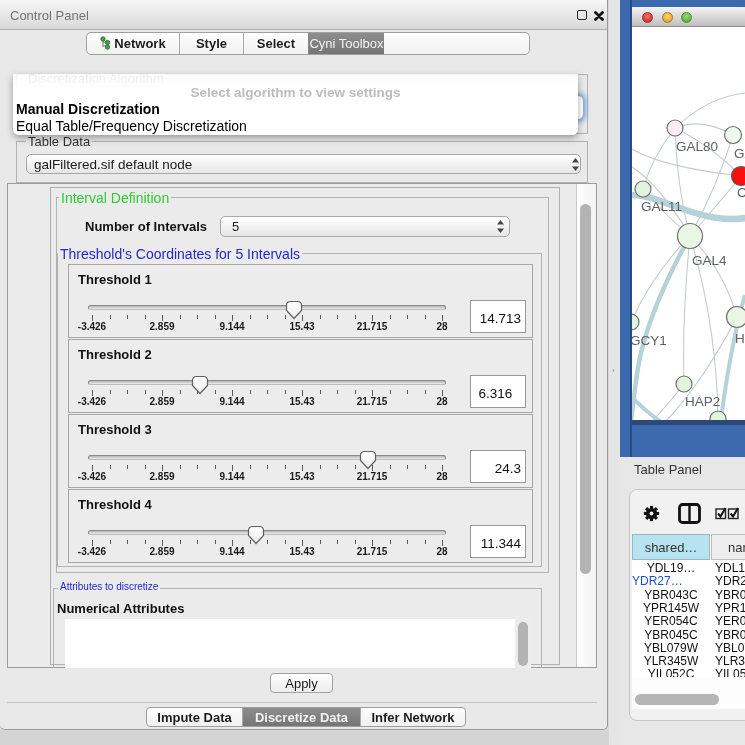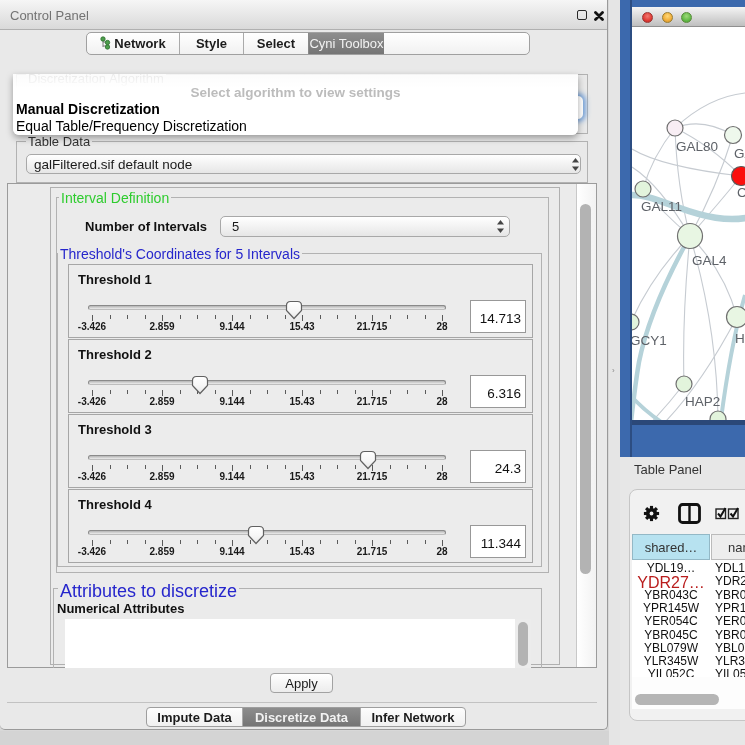--- a/index.html
+++ b/index.html
@@ -144,21 +144,21 @@
 <defs>
         <linearGradient id="thg339" x1="0" y1="0" x2="0" y2="1">
           <stop offset="0" stop-color="#ffffff"></stop>
           <stop offset="0.55" stop-color="#f6f6f6"></stop>
           <stop offset="1" stop-color="#e8e8e8"></stop>
         </linearGradient>
       </defs>
 <path d="M1.5 10.5 L1.5 5.5 Q1.5 1.5 5.5 1.5 L12.5 1.5 Q16.5 1.5 16.5 5.5 L16.5 10.5 L9 18.5 Z" fill="url(#thg339)" stroke="#616161" stroke-width="1.2"></path>
     </svg>
 <div style="position:absolute;left:470px;top:375px;width:56px;height:33px;border:1px solid #989898;background:#fff"></div>
-<div style="position:absolute;left:470px;top:386px;width:51px;text-align:right;font-size:13.5px;color:#111">6.316</div>
+<div style="position:absolute;left:470px;top:386px;width:51px;text-align:center;font-size:13.5px;color:#111">6.316</div>
     <div style="position:absolute;left:68px;top:414px;width:465px;height:74px;border:1px solid #a6a6a6;background:#ececec"></div>
 <div style="position:absolute;left:78px;top:422px;font-size:13px;font-weight:bold;color:#111">Threshold 3</div>
 <div style="position:absolute;left:88px;top:455px;width:358px;height:5px;border:1px solid #8a8a8a;border-bottom-color:#bdbdbd;border-radius:3px;background:linear-gradient(#b4b4b4,#ececec)"></div>
 <div style="position:absolute;left:92.0px;top:465px;width:1px;height:6px;background:#5a5a5a"></div>
     <div style="position:absolute;left:109.5px;top:465px;width:1px;height:4px;background:#5a5a5a"></div>
     <div style="position:absolute;left:127.0px;top:465px;width:1px;height:4px;background:#5a5a5a"></div>
     <div style="position:absolute;left:144.5px;top:465px;width:1px;height:4px;background:#5a5a5a"></div>
     <div style="position:absolute;left:162.0px;top:465px;width:1px;height:6px;background:#5a5a5a"></div>
     <div style="position:absolute;left:179.5px;top:465px;width:1px;height:4px;background:#5a5a5a"></div>
     <div style="position:absolute;left:197.0px;top:465px;width:1px;height:4px;background:#5a5a5a"></div>
@@ -232,21 +232,21 @@
           <stop offset="1" stop-color="#e8e8e8"></stop>
         </linearGradient>
       </defs>
 <path d="M1.5 10.5 L1.5 5.5 Q1.5 1.5 5.5 1.5 L12.5 1.5 Q16.5 1.5 16.5 5.5 L16.5 10.5 L9 18.5 Z" fill="url(#thg489)" stroke="#616161" stroke-width="1.2"></path>
     </svg>
 <div style="position:absolute;left:470px;top:525px;width:56px;height:33px;border:1px solid #989898;background:#fff"></div>
 <div style="position:absolute;left:470px;top:536px;width:51px;text-align:right;font-size:13.5px;color:#111">11.344</div>
 
   <div class="abs" style="left:0px;top:576px;width:608px;height:92px;overflow:hidden">
     <div class="abs" style="left:53px;top:12px;width:489px;height:200px;border:1px solid #b2b2b2"></div>
-    <div class="abs" style="left:58px;top:5px;background:#ebebeb;padding:0 2px;font-size:18px;color:#2626cc">Attributes to discretize</div>
+    <div class="abs" style="left:58px;top:5px;background:#ebebeb;padding:0 2px;font-size:10px;color:#2626cc">Attributes to discretize</div>
     <div class="abs" style="left:57px;top:25px;font-size:13px;font-weight:bold;color:#111">Numerical Attributes</div>
     <div class="abs" style="left:65px;top:43px;width:466px;height:61px;background:#ececec"></div>
     <div class="abs" style="left:65px;top:43px;width:450px;height:61px;background:#fff"></div>
     <div class="abs" style="left:518px;top:46px;width:10px;height:44px;background:#b3b3b3;border-radius:5px"></div>
   </div>
 
   <div class="abs" style="left:270px;top:673px;width:63px;height:20px;border:1px solid #a2a2a2;border-radius:4px;background:linear-gradient(#ffffff,#ececec);text-align:center;line-height:19px;font-size:13px;color:#1a1a1a">Apply</div>
   <div class="abs" style="left:7px;top:702px;width:590px;height:1px;background:#c2c2c2"></div>
 
   <div class="abs" style="left:146px;top:707px;width:320px;height:20px;border:1px solid #9e9e9e;border-radius:4px;background:linear-gradient(#fdfdfd,#f0f0f0);overflow:hidden;display:flex;white-space:nowrap">
@@ -353,21 +353,21 @@
   <path d="M3 7.5 L5.5 10.5 L10.5 2" fill="none" stroke="#111" stroke-width="2"></path>
   <rect x="13.5" y="3" width="9.5" height="9.5" fill="none" stroke="#222" stroke-width="1.4"></rect>
   <path d="M15.5 7.5 L18 10.5 L23 2" fill="none" stroke="#111" stroke-width="2"></path>
 </svg>
 
 <div class="abs" style="left:632px;top:534px;width:113px;height:155px;background:#fff;overflow:hidden">
   <div class="abs" style="left:0;top:0;width:78px;height:26px;background:#b7e2f0;border:1px solid #93b8c6;text-align:center;line-height:25px;font-size:13px;color:#333">shared…</div>
   <div class="abs" style="left:79px;top:0;width:70px;height:26px;background:#ededed;border:1px solid #bbb;line-height:25px;font-size:13px;color:#333;padding-left:16px">name</div>
   <div style="position:absolute;left:0px;top:27.0px;width:78px;height:13.3px;text-align:center;font-size:12px;color:#111">YDL19…</div>
     <div style="position:absolute;left:83px;top:27.0px;width:40px;height:13.3px;font-size:12px;color:#111;overflow:hidden">YDL194W</div>
-    <div style="position:absolute;left:0px;top:40.3px;width:78px;height:13.3px;text-align:center;font-size:16px;color:#b91c1c">YDR27…</div>
+    <div style="position:absolute;left:0px;top:40.3px;width:78px;height:13.3px;font-size:12px;color:#1d4ed8">YDR27…</div>
     <div style="position:absolute;left:83px;top:40.3px;width:40px;height:13.3px;font-size:12px;color:#111;overflow:hidden">YDR277C</div>
     <div style="position:absolute;left:0px;top:53.6px;width:78px;height:13.3px;text-align:center;font-size:12px;color:#111">YBR043C</div>
     <div style="position:absolute;left:83px;top:53.6px;width:40px;height:13.3px;font-size:12px;color:#111;overflow:hidden">YBR043C</div>
     <div style="position:absolute;left:0px;top:66.9px;width:78px;height:13.3px;text-align:center;font-size:12px;color:#111">YPR145W</div>
     <div style="position:absolute;left:83px;top:66.9px;width:40px;height:13.3px;font-size:12px;color:#111;overflow:hidden">YPR145W</div>
     <div style="position:absolute;left:0px;top:80.2px;width:78px;height:13.3px;text-align:center;font-size:12px;color:#111">YER054C</div>
     <div style="position:absolute;left:83px;top:80.2px;width:40px;height:13.3px;font-size:12px;color:#111;overflow:hidden">YER054C</div>
     <div style="position:absolute;left:0px;top:93.5px;width:78px;height:13.3px;text-align:center;font-size:12px;color:#111">YBR045C</div>
     <div style="position:absolute;left:83px;top:93.5px;width:40px;height:13.3px;font-size:12px;color:#111;overflow:hidden">YBR045C</div>
     <div style="position:absolute;left:0px;top:106.8px;width:78px;height:13.3px;text-align:center;font-size:12px;color:#111">YBL079W</div>

